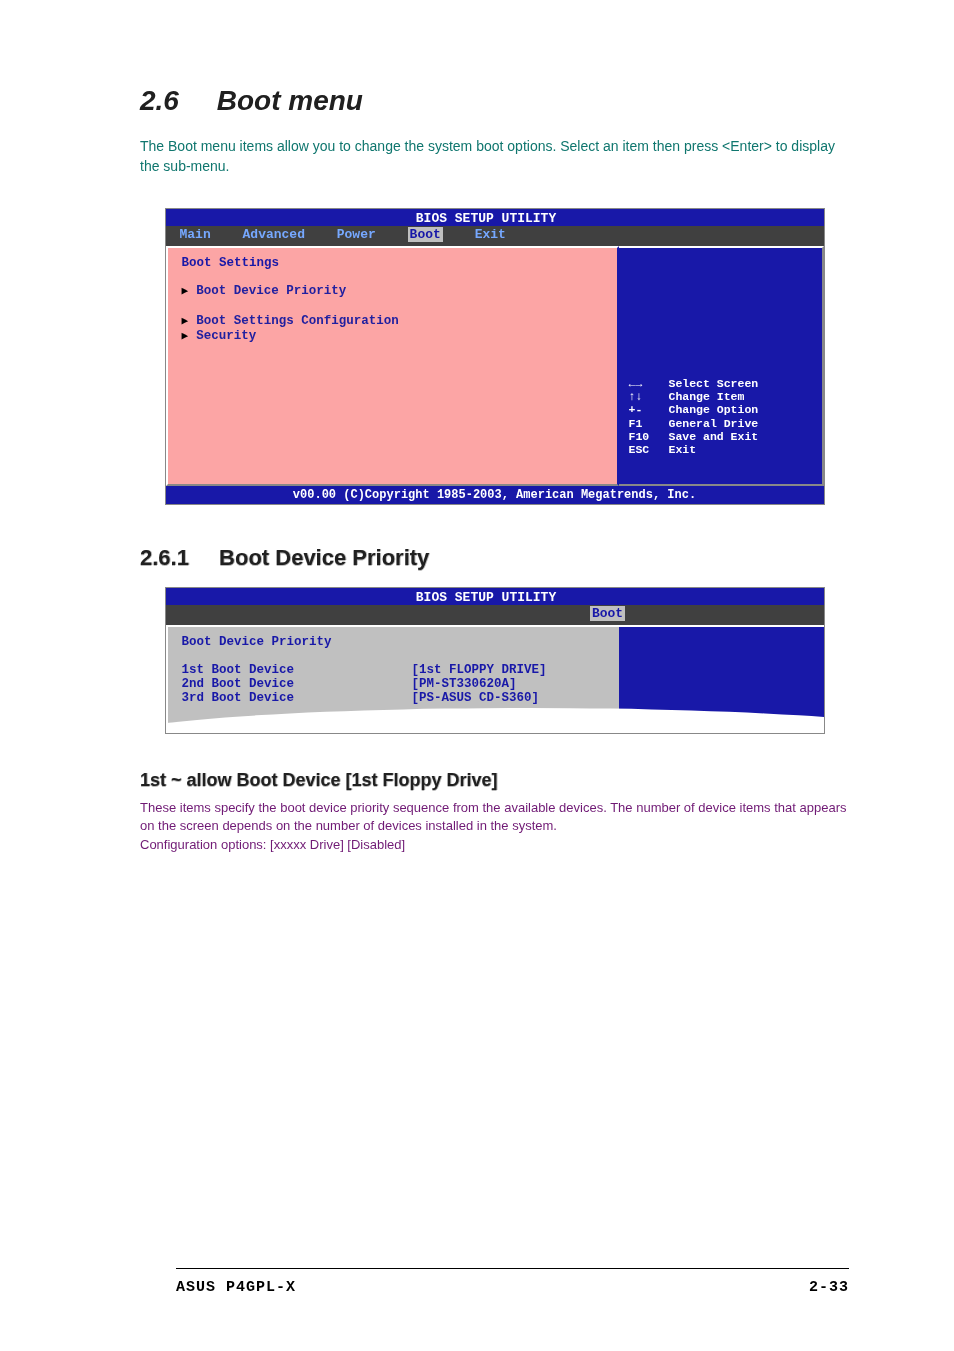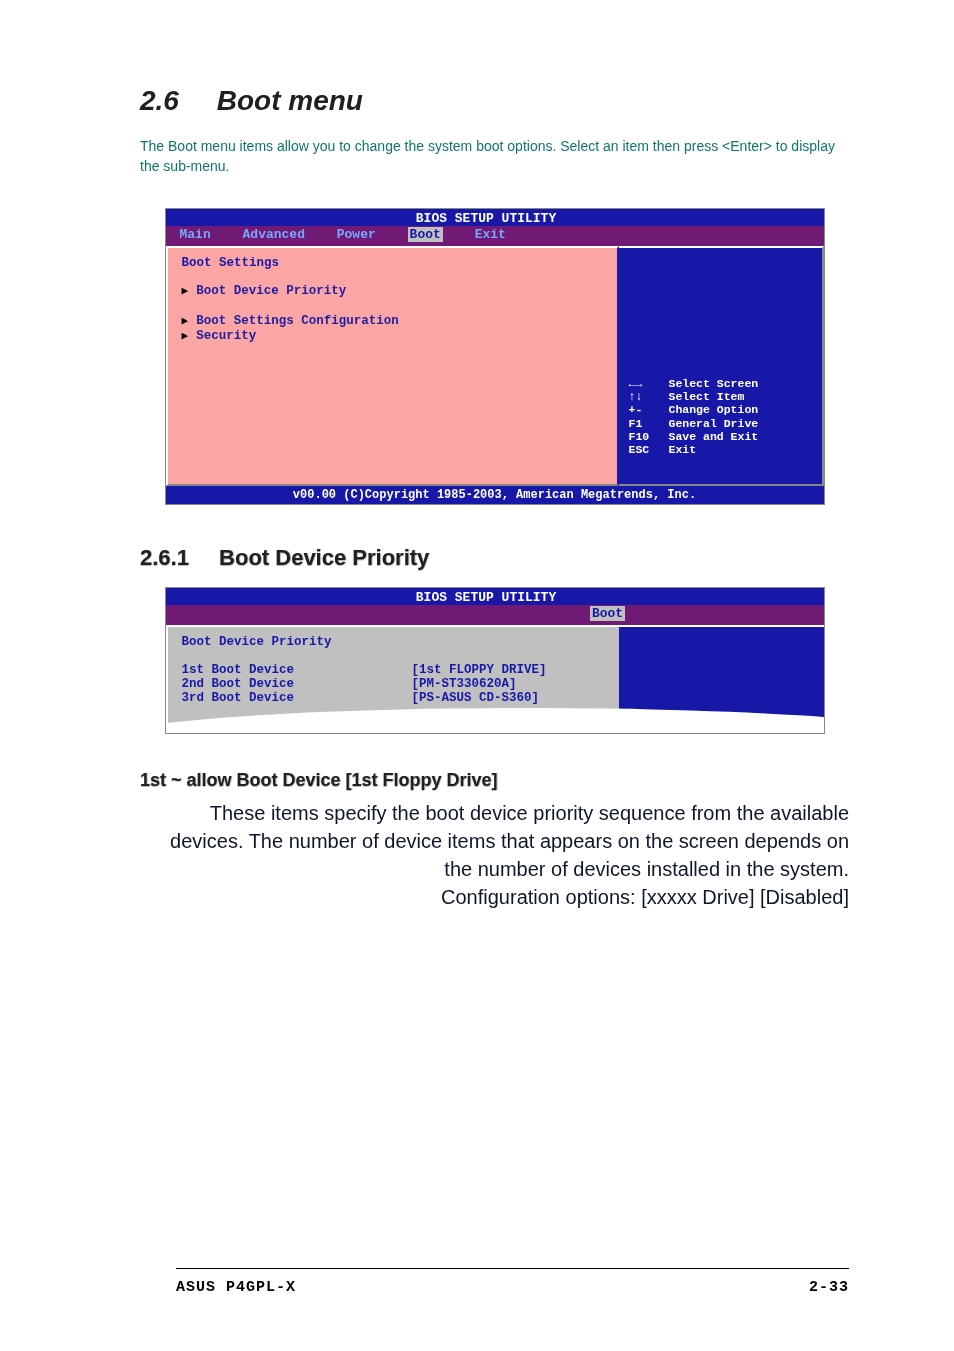--- a/index.html
+++ b/index.html
@@ -42,21 +42,21 @@
     .bios-header {
       text-align: center;
       color: #ffffff;
       font-family: "Courier New", monospace;
       font-weight: bold;
       font-size: 13px;
       padding: 2px 17px 0 0;
       background: #1818a8;
     }
     .bios-menubar {
-      background: #701a75;
+      background: #404040;
       padding: 1px 14px 4px 14px;
       font-family: "Courier New", monospace;
       font-weight: bold;
       font-size: 13px;
     }
     .bios-menu-item {
       color: #76a8ff;
       display: inline-block;
       margin-right: 24px;
     }
@@ -188,24 +188,23 @@
       width: 230px;
     }
     .option-title {
       font-size: 18px;
       font-weight: bold;
       color: #202020;
       margin-bottom: 8px;
       text-shadow: 1px 0 0 #bbb, 0 1px 0 #bbb;
     }
     .option-text {
-      font-size: 20px;
-      color: #0f172a;
+      font-size: 13px;
+      color: #701a75;
       line-height: 1.4;
-      text-align: right;
     }
     .page-footer {
       position: absolute;
       bottom: 55px;
       left: 140px;
       right: 105px;
       border-top: 1px solid #000;
       padding-top: 10px;
       font-family: "Courier New", monospace;
       font-weight: bold;
@@ -254,21 +253,21 @@
       </div>
     </div>
     <div class="bios-right">
       <div class="bios-help-block">
         <div class="help-row">
             <span class="help-key">←→</span>
             <span>Select Screen</span>
           </div>
         <div class="help-row">
             <span class="help-key">↑↓</span>
-            <span>Select Item</span>
+            <span>Change Item</span>
           </div>
         <div class="help-row">
             <span class="help-key">+-</span>
             <span>Change Option</span>
           </div>
         <div class="help-row">
             <span class="help-key">F1</span>
             <span>General Drive</span>
           </div>
         <div class="help-row">

